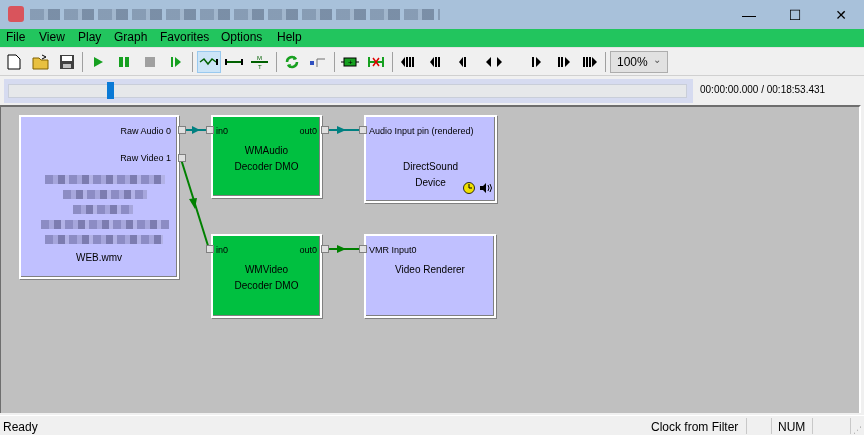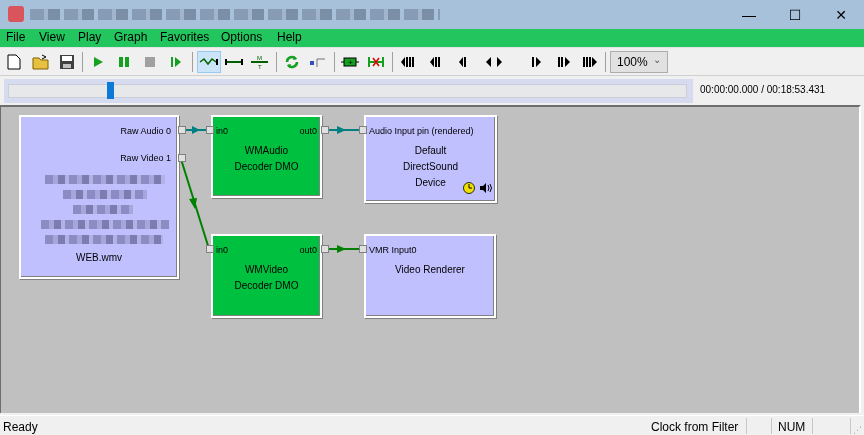--- a/index.html
+++ b/index.html
@@ -253,21 +253,20 @@
     <span class="pinlabel" style="left:3px;top:9px">in0</span>
     <span class="pinlabel" style="right:3px;top:9px">out0</span>
     <div class="ftitle" style="top:26px">WMAudio</div>
     <div class="ftitle" style="top:42px">Decoder DMO</div>
   </div>
   <div class="pin" style="left:205px;top:19px"></div>
   <div class="pin" style="left:320px;top:19px"></div>
 
   <div class="filter lav" style="left:363px;top:8px;width:133px;height:88px;">
     <span class="pinlabel" style="left:3px;top:9px">Audio Input pin (rendered)</span>
-    <div class="ftitle" style="top:26px">Default</div>
     <div class="ftitle" style="top:42px">DirectSound</div>
     <div class="ftitle" style="top:58px">Device</div>
     <svg style="position:absolute;left:97px;top:64px" width="30" height="14">
       <circle cx="6" cy="7" r="5.5" fill="#f0e000" stroke="#000" stroke-width="0.8"></circle>
         <path d="M6 3v4h3" stroke="#000" fill="none"></path>
     </svg>
     <svg style="position:absolute;left:113px;top:64px" width="14" height="14">
       <path d="M1 5h3l3-3v10l-3-3H1z" fill="#000"></path>
         <path d="M9 4q2 3 0 6M11 3q3 4 0 8" stroke="#000" fill="none"></path>
     </svg>

